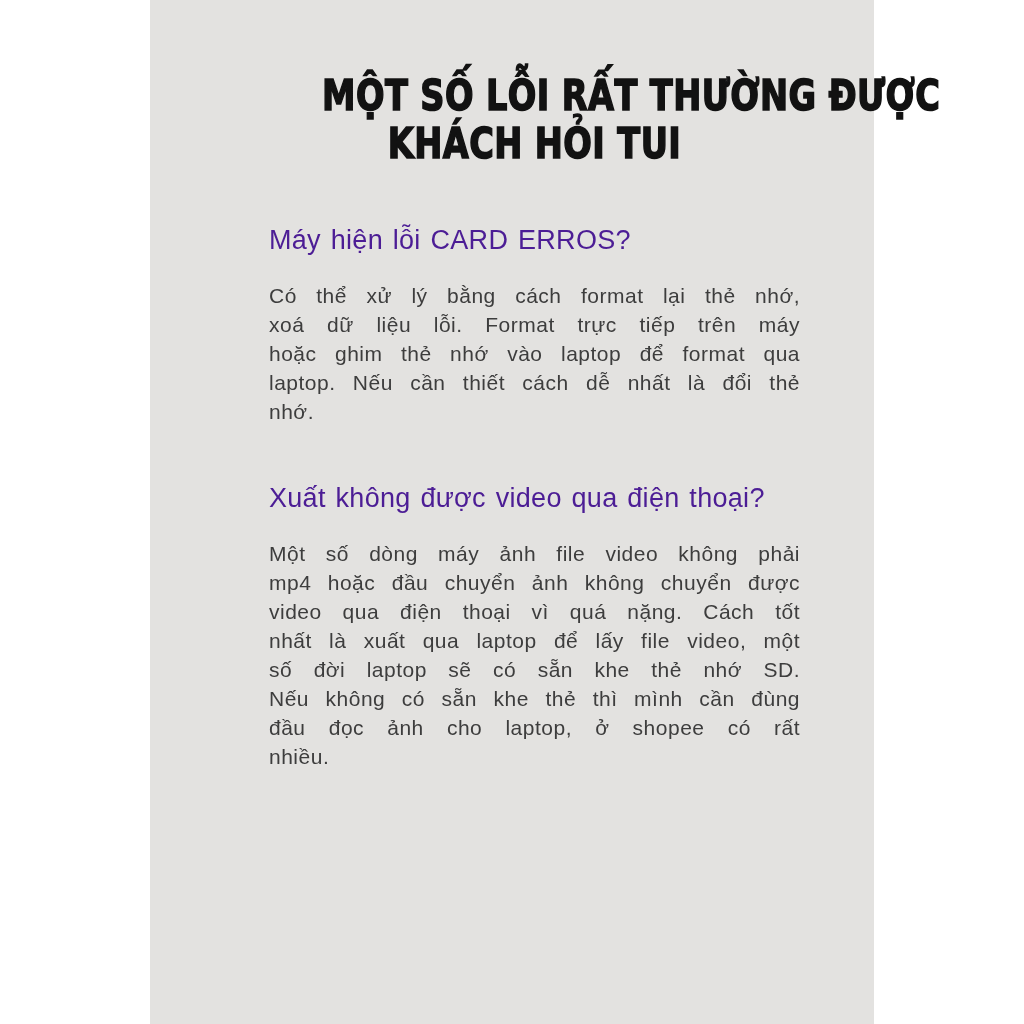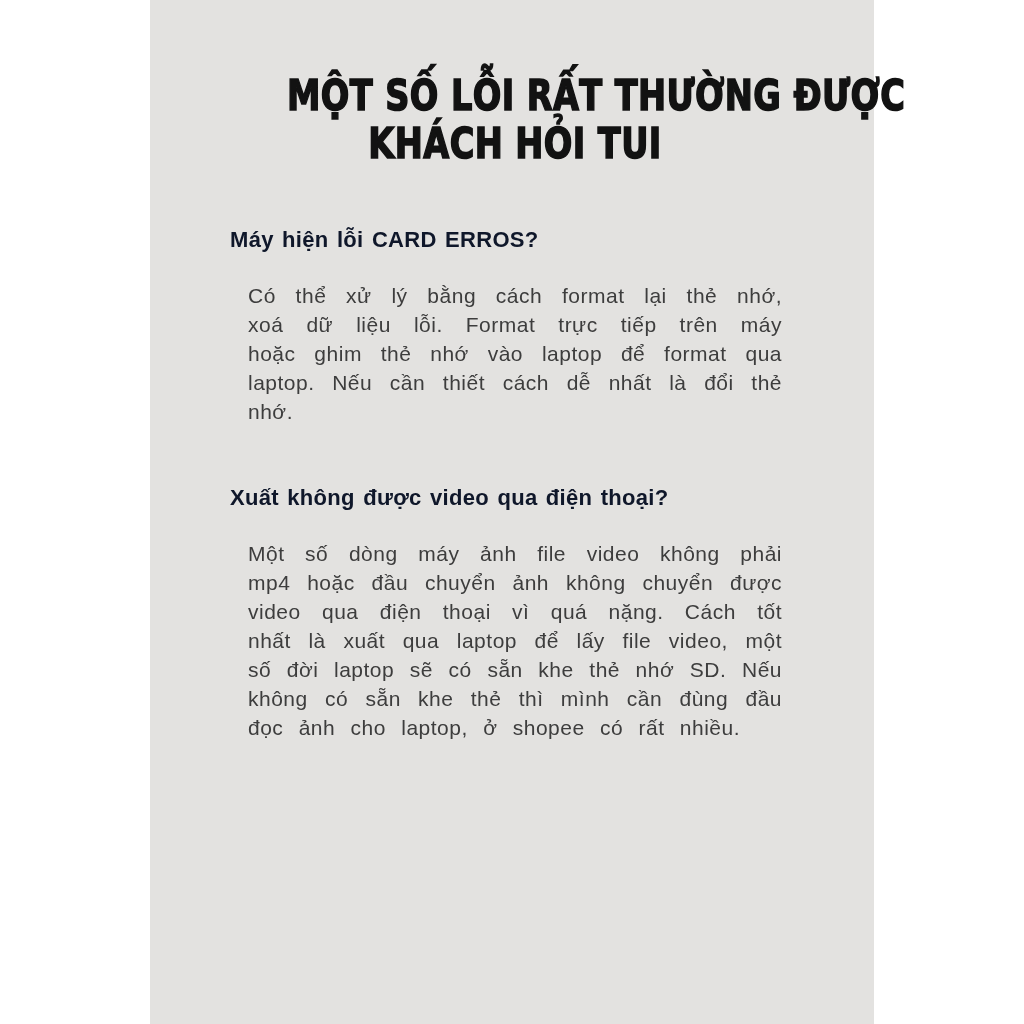--- a/index.html
+++ b/index.html
@@ -12,50 +12,50 @@
     height: 1024px;
     font-family: "Liberation Sans", sans-serif;
     overflow: hidden;
   }
   .panel {
     box-sizing: border-box;
     width: 724px;
     height: 1024px;
     margin: 0 auto;
     background: #e3e2e0;
-    padding: 0 74px 0 80px;
+    padding: 0 74px 0 119px;
   }
   .title {
     margin: 0;
     padding-top: 72px;
     text-align: center;
     font-family: "DejaVu Sans", sans-serif;
     font-weight: 700;
     font-size: 42px;
     line-height: 48px;
     color: #121212;
     -webkit-text-stroke: 1.6px #121212;
     letter-spacing: 0.5px;
     transform: scaleX(0.80);
     transform-origin: 50% 50%;
     white-space: nowrap;
   }
   .title span { display: block; }
   .qa { margin-top: 57px; }
   .qa h2 {
     margin: 0 0 26px 0;
-    font-size: 22px;
+    font-size: 27px;
     line-height: 30px;
-    font-weight: 700;
-    color: #0f172a;
+    font-weight: 400;
+    color: #4c1d95;
     letter-spacing: 0.3px;
     word-spacing: 2px;
   }
   .qa p {
-    margin: 18px;
+    margin: 0;
     font-size: 21px;
     line-height: 29px;
     color: #3d3d3d;
     text-align: justify;
     letter-spacing: 0.5px;
     word-spacing: 9px;
   }
 </style>
 </head>
 <body>

